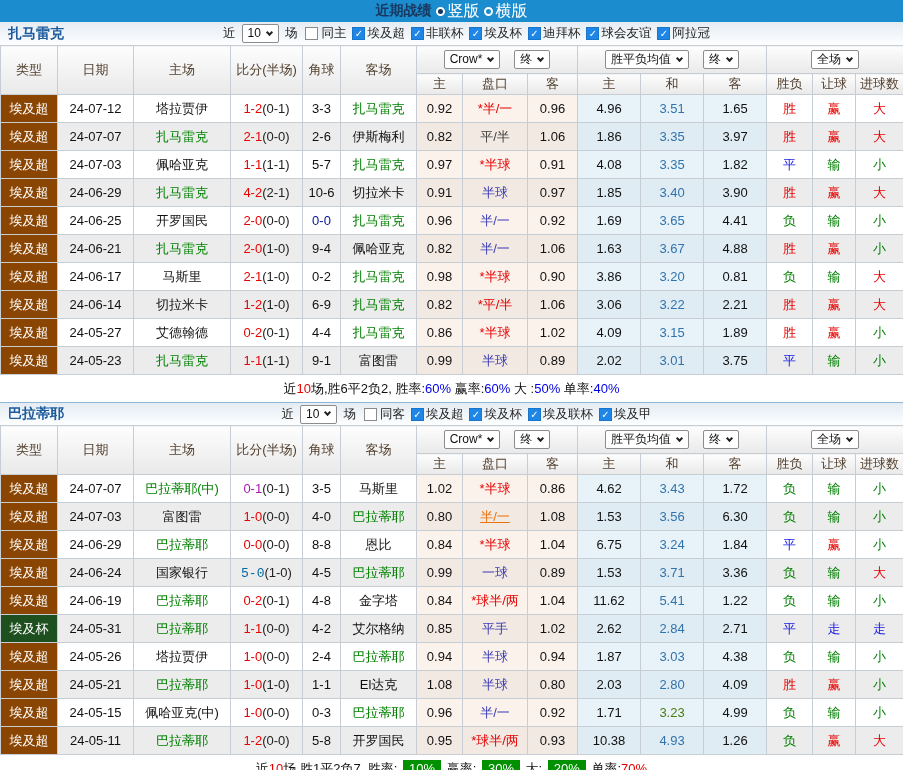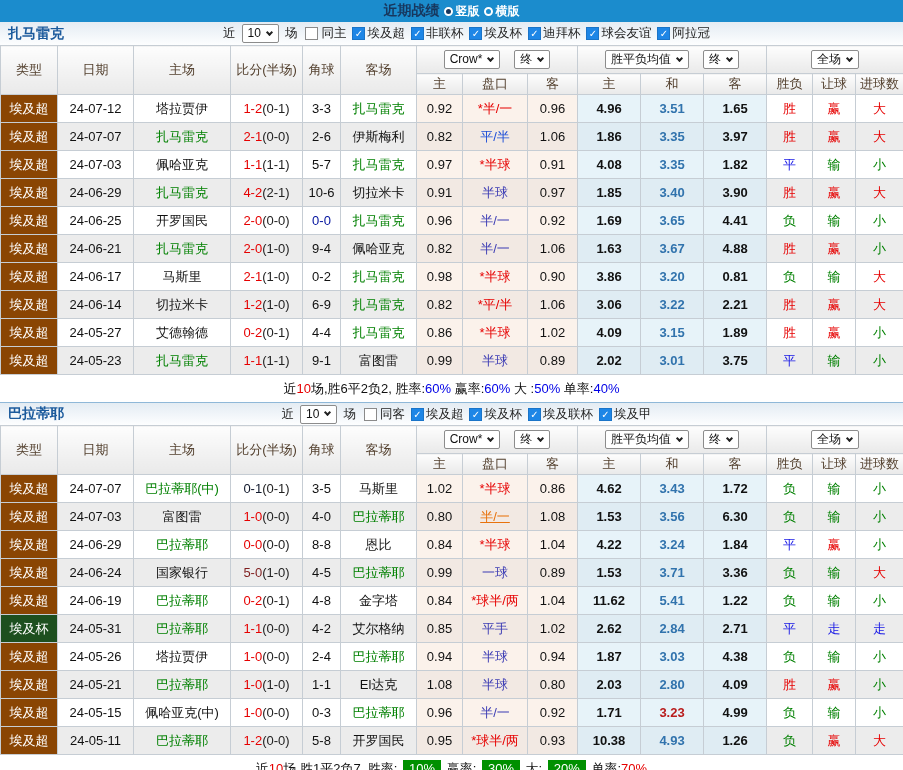--- a/index.html
+++ b/index.html
@@ -3,21 +3,21 @@
 <meta charset="utf-8">
 <style>
   * { box-sizing: border-box; }
   body { margin:0; width:903px; background:#fff; font-family:"Liberation Sans","DejaVu Sans",sans-serif; }
 
   
   .titlebar { height:22px; background:#1b8ccd; display:flex; align-items:center; justify-content:center; }
   .title { color:#17375e; font-weight:bold; font-size:14px; }
   .radio { width:9px; height:9px; border-radius:50%; border:2px solid #fff; display:inline-block; margin:0 3px 0 4px; vertical-align:middle; }
   .radio.sel { background:#17375e; }
-  .rlabel { color:#fff; font-size:12px;font-weight:bold; }
+  .rlabel { color:#fff; font-size:16px; }
 
   
   .teambar { height:23px; background:linear-gradient(180deg,#e4ecf3,#fdfeff); display:flex; align-items:center; border-top:1px solid #8fb8d8; }
   .team-section:first-of-type .teambar { border-top:none; }
   .teamname { color:#1b5a9c; font-weight:bold; font-size:14px; padding:0 8px; min-width:150px; }
   .filters { flex:1; display:flex; align-items:center; justify-content:center; font-size:12.5px; color:#222; padding-right:120px; }
   .flabel { margin:0 2px; white-space:pre; }
   .selbox { display:inline-flex; align-items:center; background:#fff; border:1px solid #8c8c8c; border-radius:2px; padding:1px 5px; margin:0 4px; font-size:12px; line-height:15px; color:#111; cursor:default; }
   .chev { width:5px; height:5px; border-right:2px solid #222; border-bottom:2px solid #222; transform:rotate(45deg); margin:-3px 1px 0 6px; display:inline-block; }
   .cb { width:13px; height:13px; border:1px solid #8a8a8a; background:#fff; display:inline-flex; align-items:center; justify-content:center; margin:0 1px 0 6px; font-size:10px; line-height:11px; }
@@ -28,21 +28,21 @@
   .mtable th, .mtable td { border:1px solid #c6cdd4; text-align:center; font-size:13px; white-space:nowrap; overflow:hidden; padding:0; }
   .mtable thead th { background:linear-gradient(180deg,#fdfdfd,#e9e9e9); color:#54412f; font-weight:normal; }
   .hrow1 th { height:28px; }
   .hrow2 th { height:21px; }
   .selgroup { }
   .selwrap { display:flex; align-items:center; justify-content:center; gap:6px; }
   .mrow td { height:28px; color:#111; background:#fff; }
   .mrow:nth-child(even) td { background:#ececec; }
   .tint-cream { background:#fbf2eb !important; }
   .mrow:nth-child(even) .tint-cream { background:#f2e9e3 !important; }
-  .tint-blue { background:#e7f3f9 !important;font-weight:bold; }
+  .tint-blue { background:#e7f3f9 !important; }
   .mrow:nth-child(even) .tint-blue { background:#dfecf3 !important; }
   .type-td { color:#fff !important; }
   .hcap-o { text-decoration:underline; }
 
   
   .summary { height:27px; display:flex; align-items:center; justify-content:center; font-size:13px; color:#111; }
   .summary span { white-space:pre; }
   .pct-box { padding:1px 6px; margin:0 2px; }
 </style>
 </head>
@@ -174,21 +174,21 @@
             <td style="color: rgb(230, 0, 0);">大</td>
           </tr>
           <tr class="mrow">
             <td class="type-td" style="background: rgb(138, 69, 3);">埃及超</td>
             <td>24-07-07</td>
             <td style="color: rgb(0, 128, 0);">扎马雷克</td>
             <td><span style="color: rgb(230, 0, 0);">2-1</span><span style="color: rgb(34, 34, 34);">(0-0)</span></td>
             <td>2-6</td>
             <td>伊斯梅利</td>
             <td class="tint-cream">0.82</td>
-            <td class="tint-cream" style="color: #1d4ed8;">平/半</td>
+            <td class="tint-cream" style="color: #404040;">平/半</td>
             <td class="tint-cream">1.06</td>
             <td class="tint-blue">1.86</td>
             <td class="tint-blue" style="color: rgb(49, 115, 173);">3.35</td>
             <td class="tint-blue">3.97</td>
             <td style="color: rgb(230, 0, 0);">胜</td>
             <td style="color: rgb(230, 0, 0);">赢</td>
             <td style="color: rgb(230, 0, 0);">大</td>
           </tr>
           <tr class="mrow">
             <td class="type-td" style="background: rgb(138, 69, 3);">埃及超</td>
@@ -433,21 +433,21 @@
             <th class="sub-th">胜负</th>
             <th class="sub-th">让球</th>
             <th class="sub-th">进球数</th>
           </tr>
         </thead>
       <tbody>
           <tr class="mrow">
             <td class="type-td" style="background: rgb(138, 69, 3);">埃及超</td>
             <td>24-07-07</td>
             <td style="color: rgb(0, 128, 0);">巴拉蒂耶(中)</td>
-            <td><span style="color: #0f172a;">0-1</span><span style="color: rgb(34, 34, 34);">(0-1)</span></td>
+            <td><span style="color: #a21caf;">0-1</span><span style="color: rgb(34, 34, 34);">(0-1)</span></td>
             <td>3-5</td>
             <td>马斯里</td>
             <td class="tint-cream">1.02</td>
             <td class="tint-cream" style="color: rgb(230, 0, 0);">*半球</td>
             <td class="tint-cream">0.86</td>
             <td class="tint-blue">4.62</td>
             <td class="tint-blue" style="color: rgb(49, 115, 173);">3.43</td>
             <td class="tint-blue">1.72</td>
             <td style="color: rgb(0, 128, 0);">负</td>
             <td style="color: rgb(0, 128, 0);">输</td>
@@ -473,32 +473,32 @@
           <tr class="mrow">
             <td class="type-td" style="background: rgb(138, 69, 3);">埃及超</td>
             <td>24-06-29</td>
             <td style="color: rgb(0, 128, 0);">巴拉蒂耶</td>
             <td><span style="color: rgb(230, 0, 0);">0-0</span><span style="color: rgb(34, 34, 34);">(0-0)</span></td>
             <td>8-8</td>
             <td>恩比</td>
             <td class="tint-cream">0.84</td>
             <td class="tint-cream" style="color: rgb(230, 0, 0);">*半球</td>
             <td class="tint-cream">1.04</td>
-            <td class="tint-blue">4.22</td>
+            <td class="tint-blue">6.75</td>
             <td class="tint-blue" style="color: rgb(49, 115, 173);">3.24</td>
             <td class="tint-blue">1.84</td>
             <td style="color: rgb(23, 23, 230);">平</td>
             <td style="color: rgb(230, 0, 0);">赢</td>
             <td style="color: rgb(0, 128, 0);">小</td>
           </tr>
           <tr class="mrow">
             <td class="type-td" style="background: rgb(138, 69, 3);">埃及超</td>
             <td>24-06-24</td>
             <td>国家银行</td>
-            <td><span style="color: #7f1d1d;">5-0</span><span style="color: rgb(34, 34, 34);">(1-0)</span></td>
+            <td><span style="color: #0369a1; font-family: Liberation Mono, monospace;">5-0</span><span style="color: rgb(34, 34, 34);">(1-0)</span></td>
             <td>4-5</td>
             <td style="color: rgb(0, 128, 0);">巴拉蒂耶</td>
             <td class="tint-cream">0.99</td>
             <td class="tint-cream" style="color: rgb(60, 60, 180);">一球</td>
             <td class="tint-cream">0.89</td>
             <td class="tint-blue">1.53</td>
             <td class="tint-blue" style="color: rgb(49, 115, 173);">3.71</td>
             <td class="tint-blue">3.36</td>
             <td style="color: rgb(0, 128, 0);">负</td>
             <td style="color: rgb(0, 128, 0);">输</td>
@@ -576,21 +576,21 @@
             <td class="type-td" style="background: rgb(138, 69, 3);">埃及超</td>
             <td>24-05-15</td>
             <td>佩哈亚克(中)</td>
             <td><span style="color: rgb(230, 0, 0);">1-0</span><span style="color: rgb(34, 34, 34);">(0-0)</span></td>
             <td>0-3</td>
             <td style="color: rgb(0, 128, 0);">巴拉蒂耶</td>
             <td class="tint-cream">0.96</td>
             <td class="tint-cream" style="color: rgb(60, 60, 180);">半/一</td>
             <td class="tint-cream">0.92</td>
             <td class="tint-blue">1.71</td>
-            <td class="tint-blue" style="color: #b91c1c; margin-top: 45px;">3.23</td>
+            <td class="tint-blue" style="color: #4d7c0f; margin-top: 45px;">3.23</td>
             <td class="tint-blue">4.99</td>
             <td style="color: rgb(0, 128, 0);">负</td>
             <td style="color: rgb(0, 128, 0);">输</td>
             <td style="color: rgb(0, 128, 0);">小</td>
           </tr>
           <tr class="mrow">
             <td class="type-td" style="background: rgb(138, 69, 3);">埃及超</td>
             <td>24-05-11</td>
             <td style="color: rgb(0, 128, 0);">巴拉蒂耶</td>
             <td><span style="color: rgb(230, 0, 0);">1-2</span><span style="color: rgb(34, 34, 34);">(0-0)</span></td>

